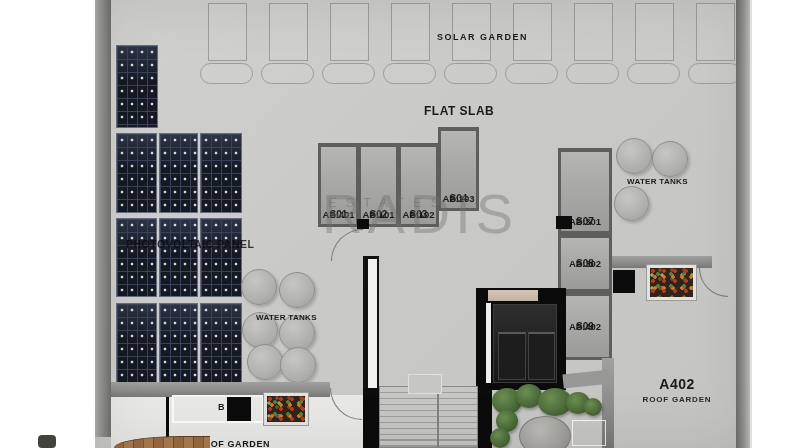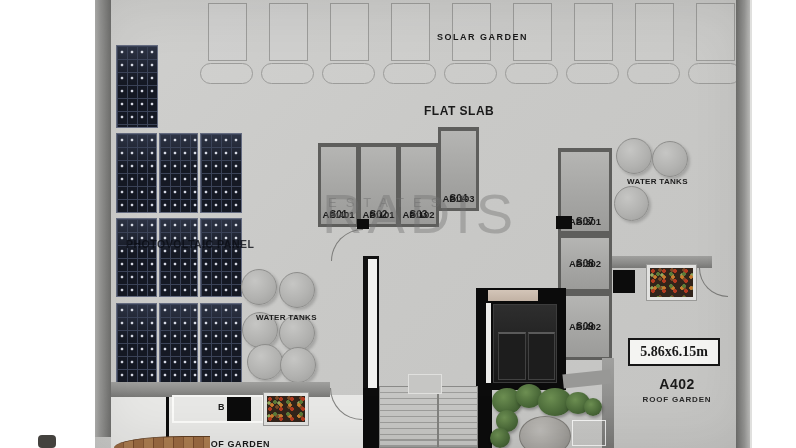--- a/index.html
+++ b/index.html
@@ -231,23 +231,20 @@
   <div class="arc arc-bl" style="left:330px;top:388px;width:32px;height:32px;"></div>
   <div class="blacksq" style="left:166px;top:397px;width:3px;height:40px;"></div>
   <div class="planter-outline" style="left:172px;top:395px;width:92px;height:28px;"></div>
   <div class="blacksq" style="left:227px;top:397px;width:24px;height:24px;"></div>
   <div class="lbl lbl-b">B</div>
   <div class="mosaic" style="left:264px;top:393px;width:44px;height:32px;"></div>
   <div class="lbl lbl-rg-bottom">ROOF GARDEN</div>
   <div class="wood" style="left:114px;top:436px;width:96px;height:12px;"></div>
   <div style="left:38px;top:435px;width:18px;height:13px;background:#44423e;border-radius:4px;"></div>
 
-  <div class="dim-box">
-    <span class="dim-text">5.86x6.15m</span>
-  </div>
   <div class="a402">A402</div>
   <div class="a402-sub">ROOF GARDEN</div>
 
   <div class="wall-left"></div>
   <div class="wall-right"></div>
   <div class="edge-right"></div>
   <div class="plan-vignette"></div>
 
   <div class="watermark">
     <span class="wm1">RADIS</span>

